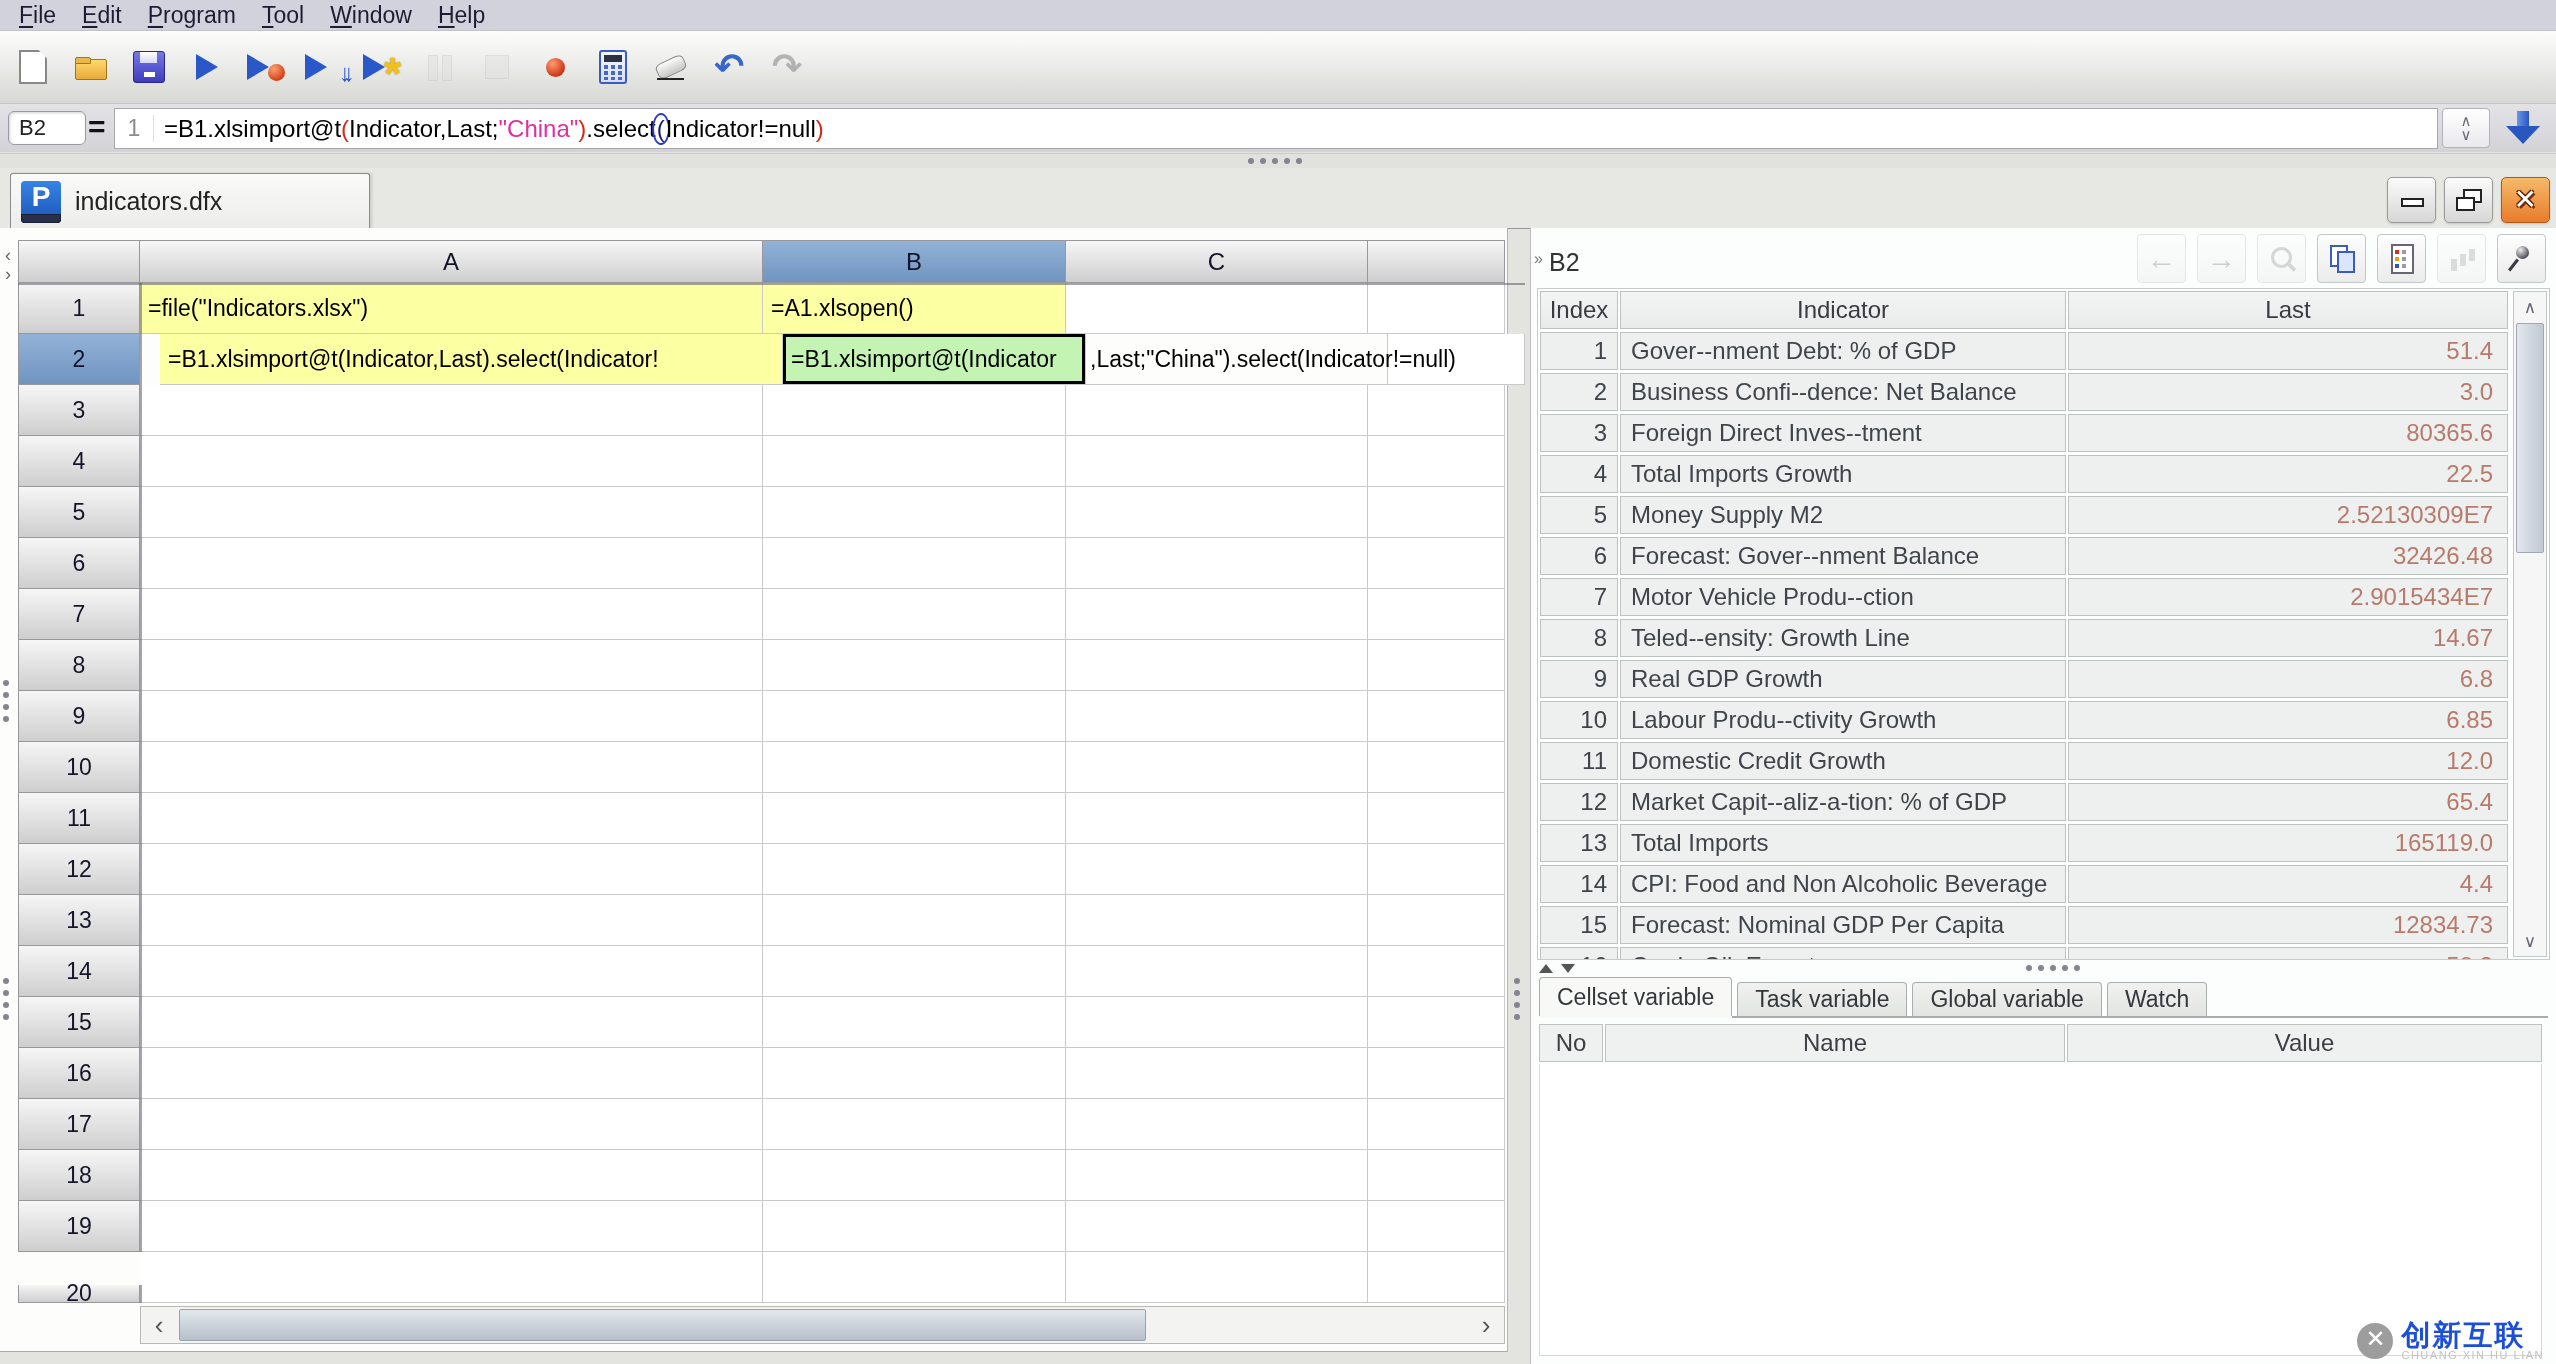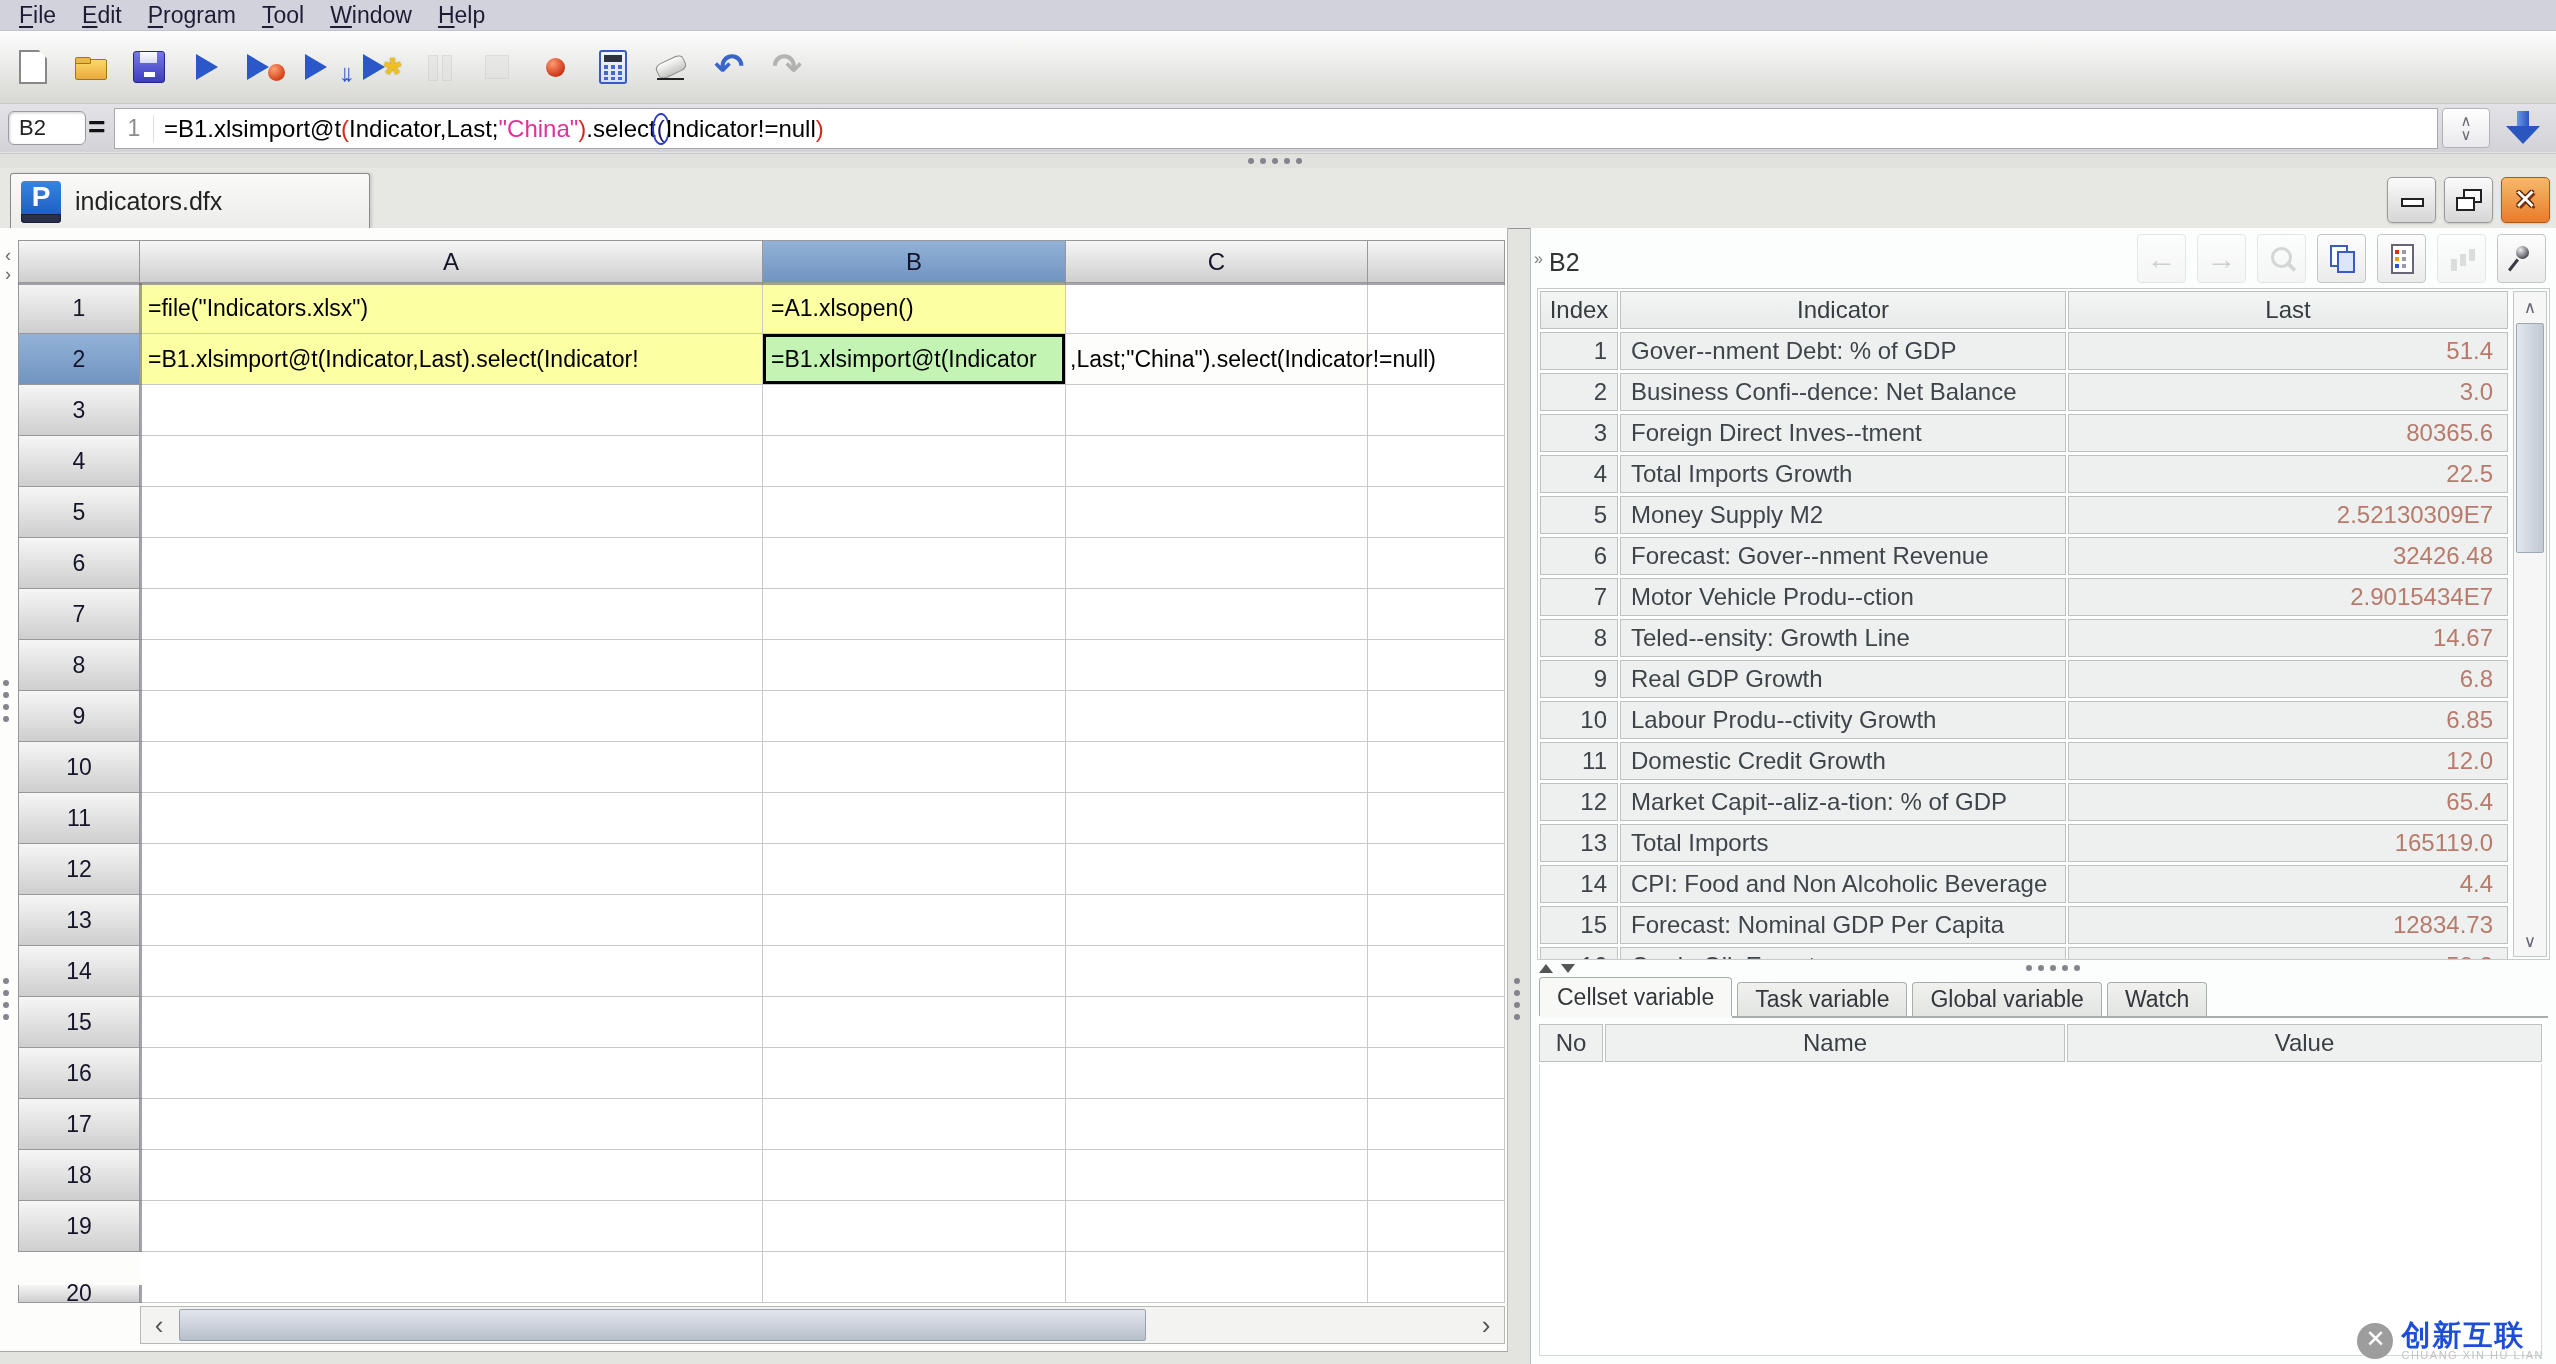--- a/index.html
+++ b/index.html
@@ -343,21 +343,21 @@
       <div>
           <div class="grid-row">
             <div class="row-h" style="width: 122px;">1</div>
             <div class="cell yellow" style="width: 623px;">=file("Indicators.xlsx")</div>
             <div class="cell yellow" style="width: 303px;">=A1.xlsopen()</div>
             <div class="cell" style="width: 302px;"></div>
             <div class="cell" style="width: 137px;"></div>
           </div>
           <div class="grid-row">
             <div class="row-h sel" style="width: 122px;">2</div>
-            <div class="cell yellow" style="width: 623px;">=B1.xlsimport@t(Indicator,Last).select(Indicator!</div>
+            <div class="cell yellow" style="width: 623px; margin-left: 20px;">=B1.xlsimport@t(Indicator,Last).select(Indicator!</div>
             <div class="cell green sel-cell" style="width: 303px;">=B1.xlsimport@t(Indicator</div>
             <div class="cell spill" style="width: 302px;">,Last;"China").select(Indicator!=null)</div>
             <div class="cell" style="width: 137px;"></div>
           </div>
           <div class="grid-row">
             <div class="row-h" style="width: 122px;">3</div>
             <div class="cell" style="width: 623px;"></div>
             <div class="cell" style="width: 303px;"></div>
             <div class="cell" style="width: 302px;"></div>
             <div class="cell" style="width: 137px;"></div>
@@ -551,21 +551,21 @@
             <div class="rt-cell rt-c1">Total Imports Growth</div>
             <div class="rt-cell rt-c2">22.5</div>
           </div>
           <div class="rt-row">
             <div class="rt-cell rt-c0">5</div>
             <div class="rt-cell rt-c1">Money Supply M2</div>
             <div class="rt-cell rt-c2">2.52130309E7</div>
           </div>
           <div class="rt-row">
             <div class="rt-cell rt-c0">6</div>
-            <div class="rt-cell rt-c1">Forecast: Gover--nment Revenue</div>
+            <div class="rt-cell rt-c1">Forecast: Gover--nment Balance</div>
             <div class="rt-cell rt-c2">32426.48</div>
           </div>
           <div class="rt-row">
             <div class="rt-cell rt-c0">7</div>
             <div class="rt-cell rt-c1">Motor Vehicle Produ--ction</div>
             <div class="rt-cell rt-c2">2.9015434E7</div>
           </div>
           <div class="rt-row">
             <div class="rt-cell rt-c0">8</div>
             <div class="rt-cell rt-c1">Teled--ensity: Growth Line</div>

